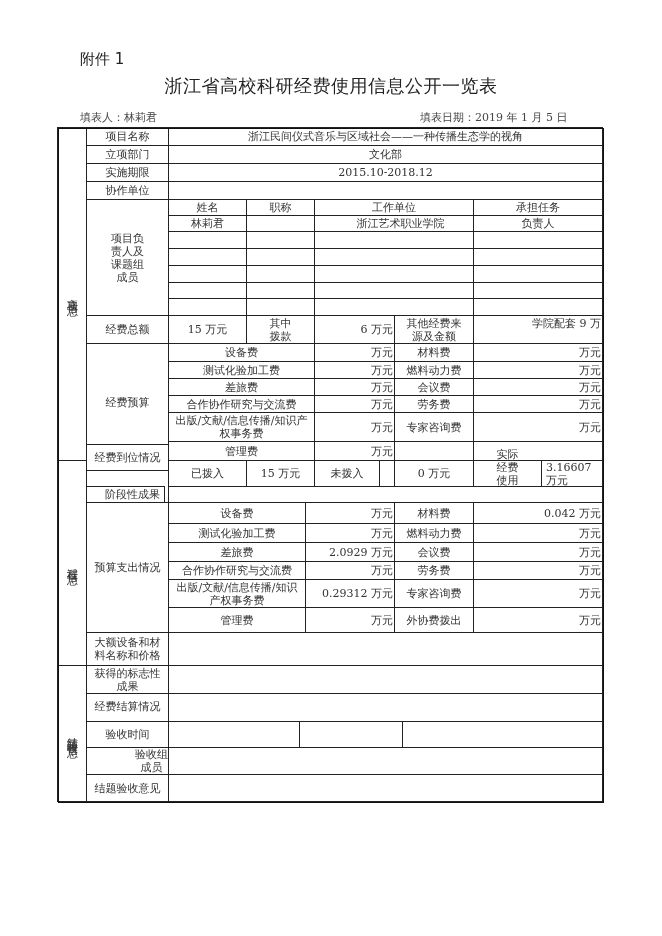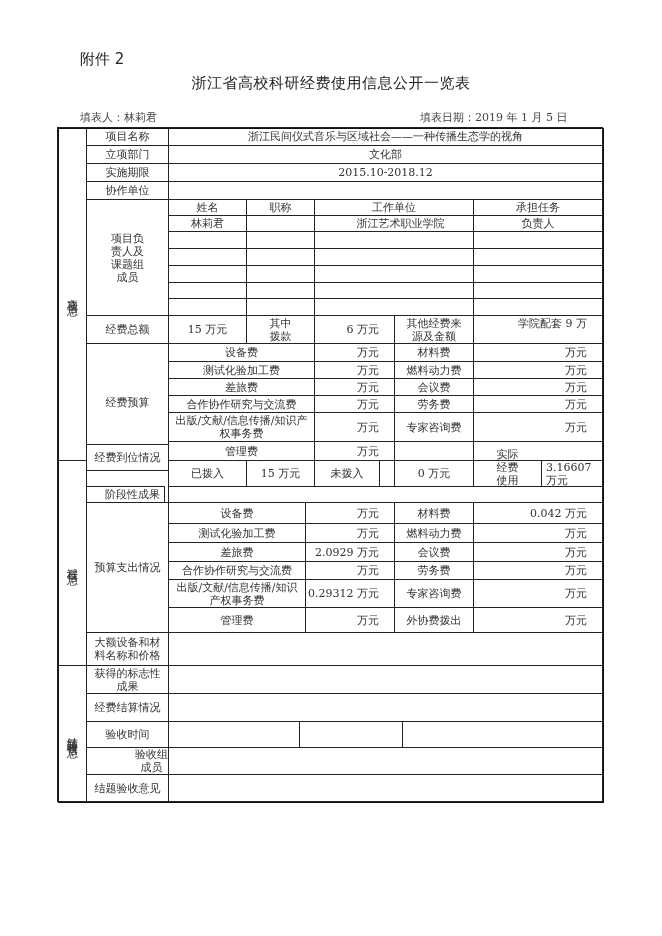--- a/index.html
+++ b/index.html
@@ -1,32 +1,32 @@
 <!DOCTYPE html>
 <html><head>
 <meta charset="utf-8">
 <style>
   html, body { margin:0; padding:0; background:#ffffff; }
   body { width:662px; height:936px; position:relative; overflow:hidden; font-family:"DejaVu Serif", serif; color:#222; }
   .abs { position:absolute; }
   #attach { left:80px; top:50px; font-family:"DejaVu Sans", sans-serif; font-size:15px; }
-  #title { left:0; width:662px; top:74px; text-align:center; font-family:"DejaVu Sans", sans-serif; font-size:15px; letter-spacing:0.5px; }
+  #title { left:0; width:662px; top:74px; text-align:center; font-family:"DejaVu Sans", sans-serif; font-size:18px; letter-spacing:0.5px; }
   #filler { left:80px; top:110px; font-size:11px; color:#444; }
   #filldate { left:420px; top:110px; font-size:11px; color:#444; }
   .cell { position:absolute; box-sizing:border-box; border:1px solid #222; display:flex; align-items:center; justify-content:center; text-align:center; font-size:11px; line-height:13px; color:#333; background:#fff; margin-left:-1px; margin-top:-1px; }
-  .cell.r { justify-content:flex-end; padding-right:15px; }
+  .cell.r { justify-content:flex-end; padding-right:1px; }
   .cell.l { justify-content:flex-start; padding-left:4px; text-align:left; }
   .cell.top { align-items:flex-start; padding-top:1px; }
   .vert { writing-mode:vertical-rl; letter-spacing:2px; text-orientation:upright; }
   #outer { position:absolute; left:58px; top:128px; width:546px; height:675px; border:1.5px solid #111; box-sizing:border-box; pointer-events:none; }
 </style>
 </head>
 <body>
 
-<div class="abs" id="attach">附件 2</div>
+<div class="abs" id="attach">附件 1</div>
 <div class="abs" id="title">浙江省高校科研经费使用信息公开一览表</div>
 <div class="abs" id="filler">填表人：林莉君</div>
 <div class="abs" id="filldate">填表日期：2019 年 1 月 5 日</div>
 
 <div id="table">
 
   <div class="cell" style="left:58px;top:128px;width:30px;height:334px;">
       <span class="vert">立项信息</span>
     </div>
   <div class="cell" style="left:58px;top:461px;width:30px;height:206px;">
@@ -181,21 +181,21 @@
   <div class="cell" style="left:87px;top:633px;width:83px;height:34px;padding:0 4px;">
       <span>大额设备和材料名称和价格</span>
     </div>
   <div class="cell" style="left:169px;top:633px;width:435px;height:34px;"></div>
 
   <div class="cell" style="left:87px;top:666px;width:83px;height:29px;padding:0 6px;">
       <span>获得的标志性成果</span>
     </div>
   <div class="cell" style="left:169px;top:666px;width:435px;height:29px;"></div>
 
-  <div class="cell" style="left:87px;top:694px;width:83px;height:29px;">经费结算情况</div>
+  <div class="cell" style="left:87px;top:694px;width:83px;height:29px;font-family:Liberation Mono, monospace;">经费结算情况</div>
   <div class="cell" style="left:169px;top:694px;width:435px;height:29px;"></div>
 
   <div class="cell" style="left:87px;top:722px;width:83px;height:27px;">验收时间</div>
   <div class="cell" style="left:169px;top:722px;width:132px;height:27px;"></div>
   <div class="cell" style="left:300px;top:722px;width:104px;height:27px;margin-top:32px;">验收组织单位</div>
   <div class="cell" style="left:403px;top:722px;width:201px;height:27px;"></div>
 
   <div class="cell" style="left:87px;top:748px;width:83px;height:28px;padding-left:48px;">验收组成员</div>
   <div class="cell" style="left:169px;top:748px;width:435px;height:28px;"></div>
 

